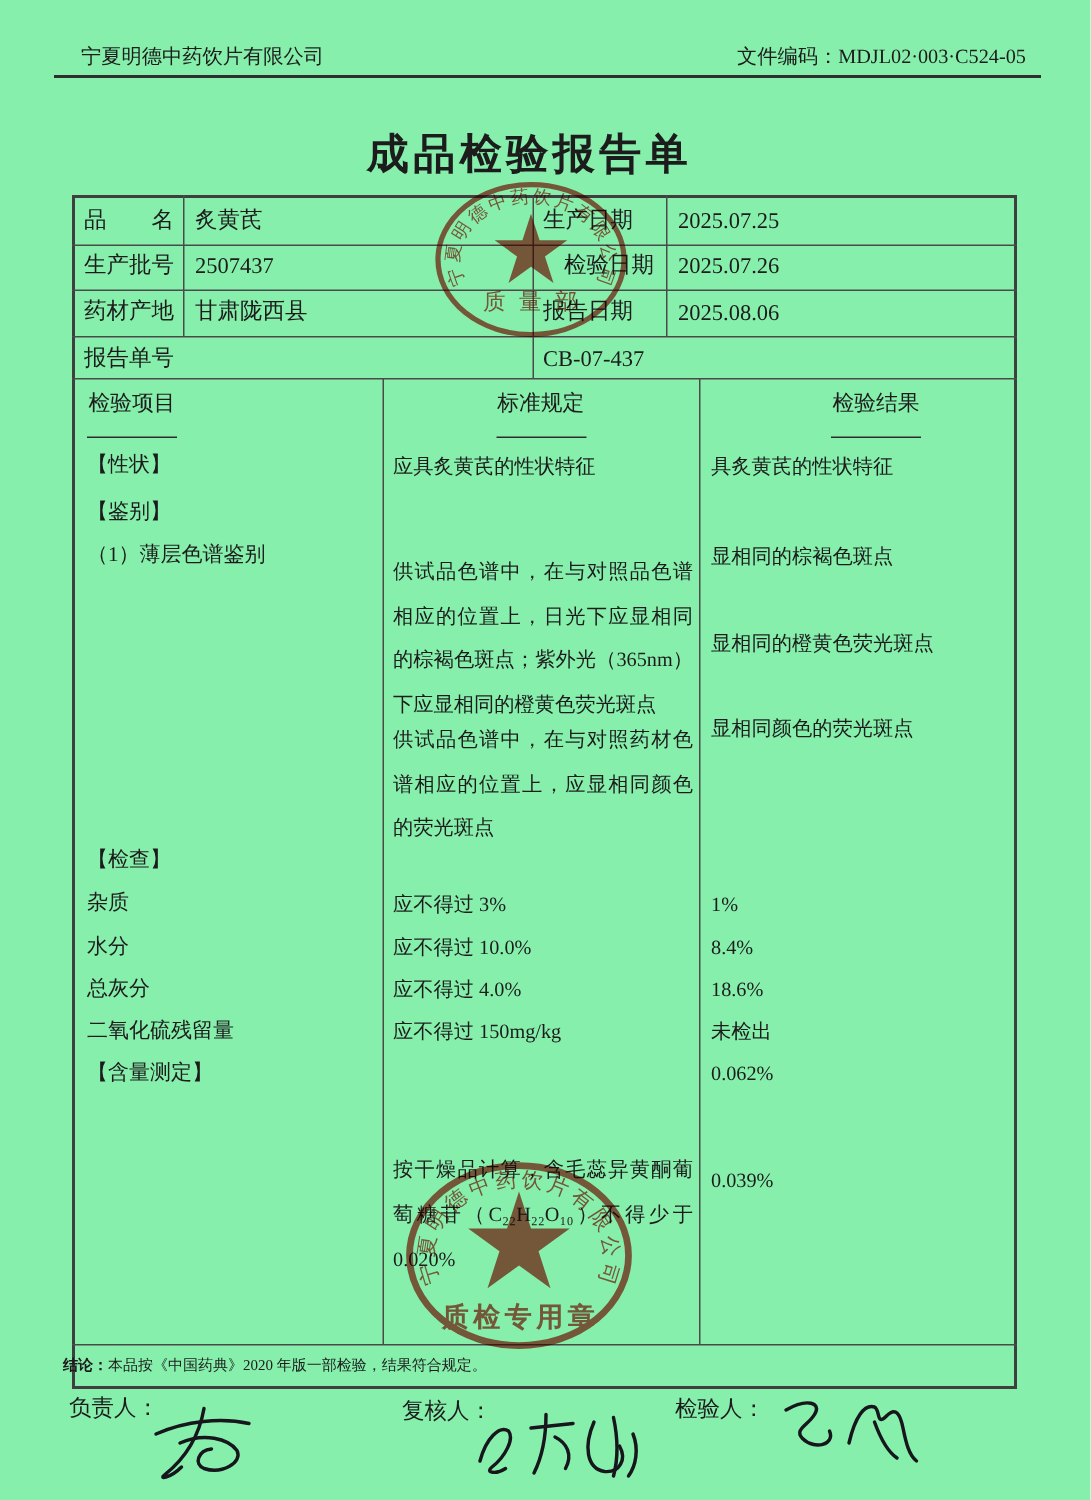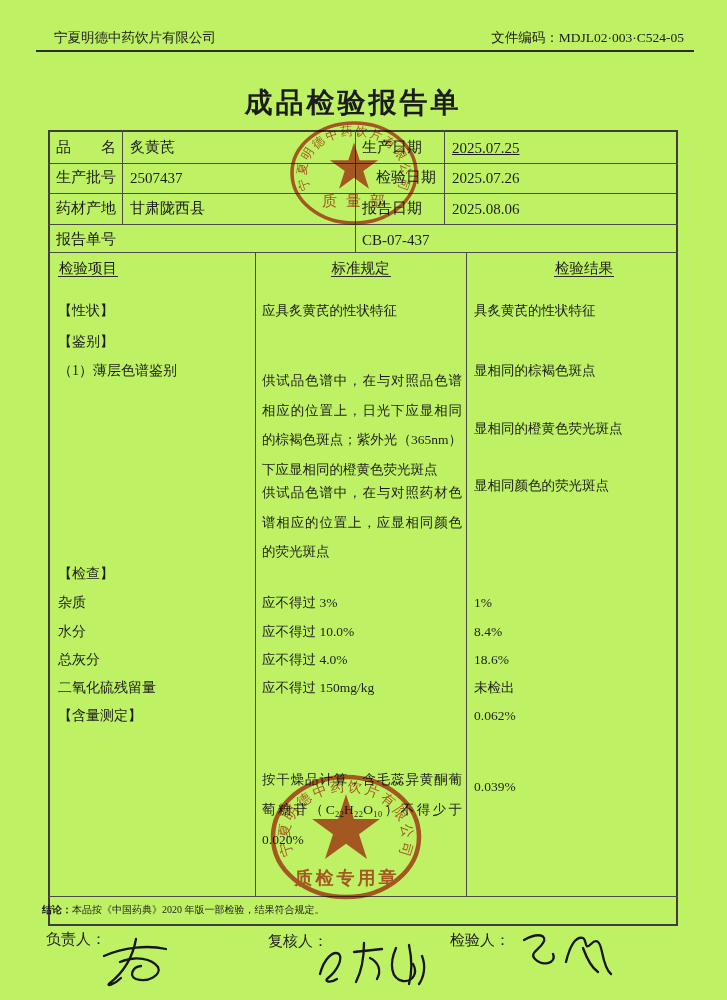--- a/index.html
+++ b/index.html
@@ -1,33 +1,33 @@
 <!DOCTYPE html>
 <html><head>
 <meta charset="utf-8">
 <style>
   * { margin:0; padding:0; box-sizing:border-box; }
   body { background:#ffffff; }
   .page {
-    position:relative; width:727px; height:1000px; background:#bef264;
+    position:relative; width:727px; height:1000px; background:#86efac;
     font-family:"Liberation Serif","DejaVu Serif",serif; color:#1c1c1c; overflow:hidden;
   }
   .t { position:absolute; font-size:14px; line-height:1.15; white-space:nowrap; }
   .lab { font-size:15px; }
   .small { font-size:13.5px; }
   .hdr-rule { position:absolute; left:36px; top:50px; width:658px; height:2px; background:#2e2e2e; }
   .title { position:absolute; left:48px; top:84px; width:610px; text-align:center;
            font-size:28px; font-weight:bold; letter-spacing:3px; }
   .outer { position:absolute; left:48px; top:130px; width:630px; height:796px;
            border:2px solid #3f3f3f; }
   .line { position:absolute; background:#4a4a4a; }
   .hline { height:1px; }
   .vline { width:1px; }
   .colhead { position:absolute; font-size:14.5px; }
-  .colhead span { border-bottom:1px solid #2c2c2c; padding:0 1px 0 1px; }
+  .colhead span { border-bottom:1px solid #2c2c2c; padding:0 1px 14px 1px; }
   .center { text-align:center; }
   .para { position:absolute; font-size:13.5px; line-height:29.5px; width:200px;
           text-align:justify; }
   .concl { position:absolute; left:42px; top:903px; font-size:10px; white-space:nowrap; }
   .concl .b { font-weight:bold; }
   .stamp { position:absolute; color:#d6463a; mix-blend-mode:multiply; opacity:.88; }
   .stamp text { fill:currentColor; font-family:"Liberation Serif","DejaVu Serif",serif; }
   .sig path { fill:none; stroke:#16161c; stroke-width:2.3; stroke-linecap:round; stroke-linejoin:round; }
   .sig { position:absolute; }
 </style>
@@ -54,21 +54,21 @@
 
   <div class="line vline" style="left:122px; top:130px; height:94px;"></div>
   <div class="line vline" style="left:355px; top:130px; height:122px;"></div>
   <div class="line vline" style="left:444px; top:130px; height:94px;"></div>
   <div class="line vline" style="left:255px; top:252px; height:644px;"></div>
   <div class="line vline" style="left:466px; top:252px; height:644px;"></div>
 
   <div class="t lab" style="left:56px;  top:139px;">品　　名</div>
   <div class="t lab" style="left:130px; top:139px;">炙黄芪</div>
   <div class="t lab" style="left:362px; top:139px;">生产日期</div>
-  <div class="t lab" style="left:452px; top:140px;text-decoration:underline;">2025.07.25</div>
+  <div class="t lab" style="left:452px; top:140px;">2025.07.25</div>
 
   <div class="t lab" style="left:56px;  top:169px;">生产批号</div>
   <div class="t lab" style="left:130px; top:170px;">2507437</div>
   <div class="t lab" style="left:362px; top:169px;margin-left:14px;">检验日期</div>
   <div class="t lab" style="left:452px; top:170px;">2025.07.26</div>
 
   <div class="t lab" style="left:56px;  top:200px;">药材产地</div>
   <div class="t lab" style="left:130px; top:200px;">甘肃陇西县</div>
   <div class="t lab" style="left:362px; top:200px;">报告日期</div>
   <div class="t lab" style="left:452px; top:201px;">2025.08.06</div>

